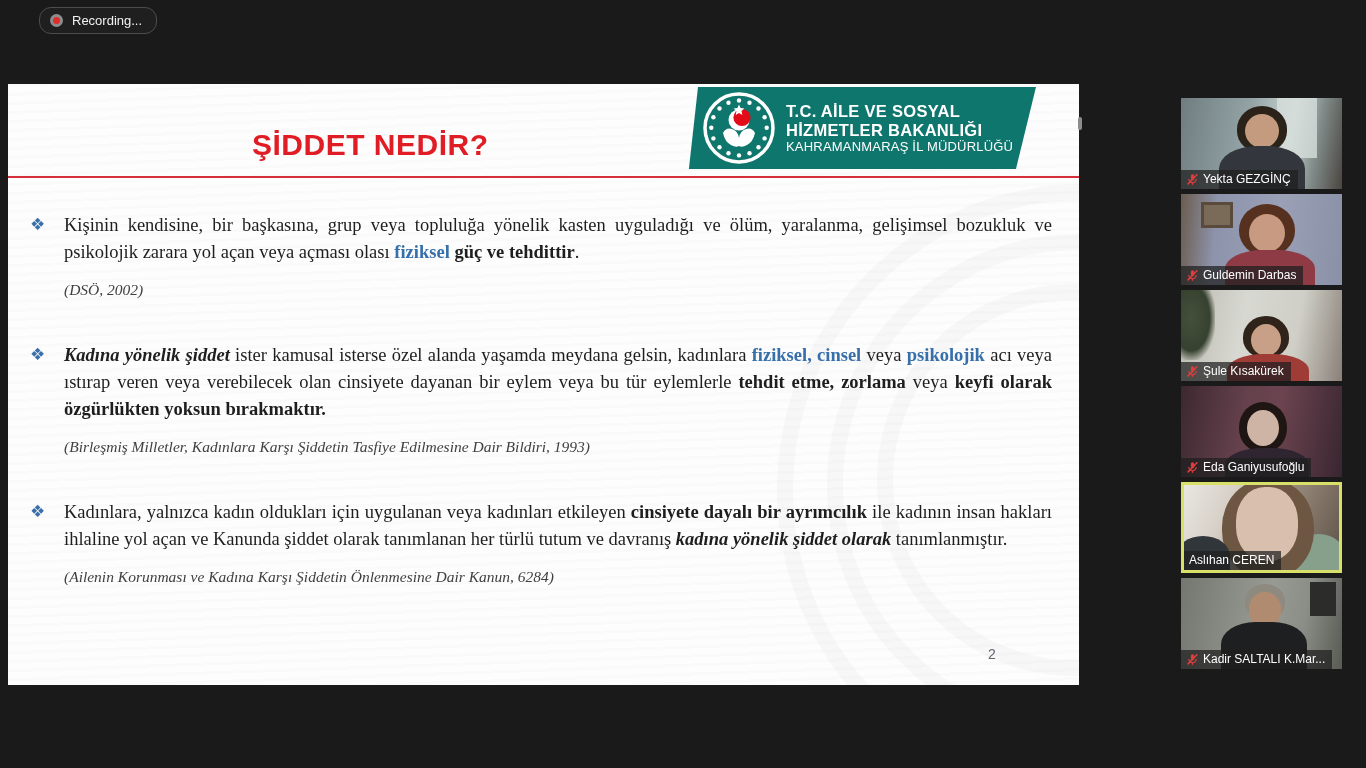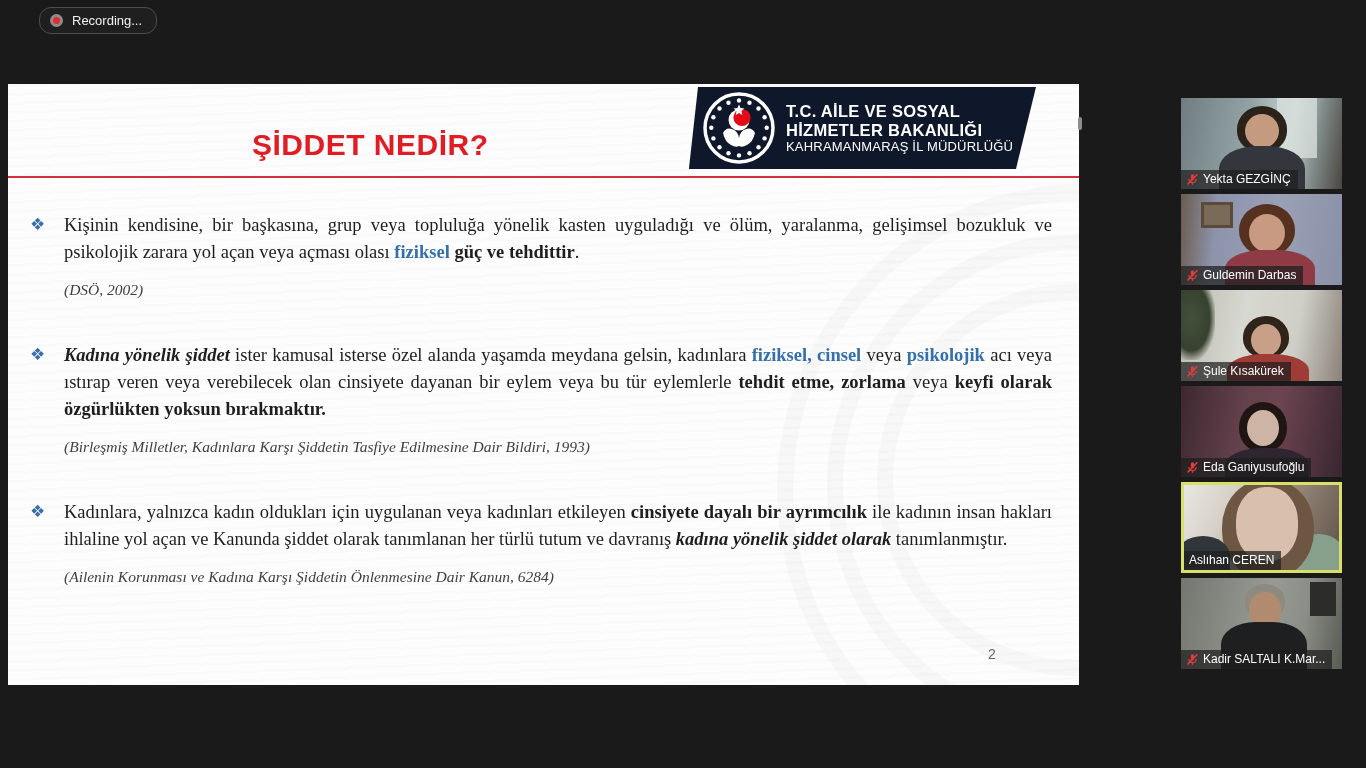--- a/index.html
+++ b/index.html
@@ -23,21 +23,21 @@
   .watermark-arc{position:absolute;border-radius:50%;border:16px solid rgba(110,110,120,0.045);}
   .arc1{width:360px;height:360px;right:-190px;top:200px;}
   .arc2{width:470px;height:470px;right:-250px;top:150px;}
   .arc3{width:580px;height:580px;right:-310px;top:100px;}
 
   .slide-title{position:absolute;left:244px;top:44px;font-size:30px;font-weight:bold;
                color:#e01d25;letter-spacing:0.5px;}
   .red-line{position:absolute;left:0;top:92px;width:100%;height:2px;background:#d3303a;}
 
   
-  .banner{position:absolute;left:680px;top:3px;width:348px;height:82px;background:#0f172a;
+  .banner{position:absolute;left:680px;top:3px;width:348px;height:82px;background:#0f766e;
           clip-path:polygon(10px 0,348px 0,326px 90px,0 90px);display:flex;align-items:center;}
   .emblem{margin-left:14px;flex:0 0 auto;}
   .banner-text{margin-left:10px;color:#ffffff;line-height:1.15;white-space:nowrap;}
   .banner-l1,.banner-l2{font-size:16.5px;font-weight:bold;letter-spacing:0.3px;}
   .banner-l3{font-size:13px;letter-spacing:0.2px;}
 
   
   .bullets{position:absolute;left:22px;top:128px;width:1022px;
            font-family:"Liberation Serif",serif;color:#1e1e1e;}
   .bullet-item{position:relative;padding-left:34px;margin-bottom:30px;}

